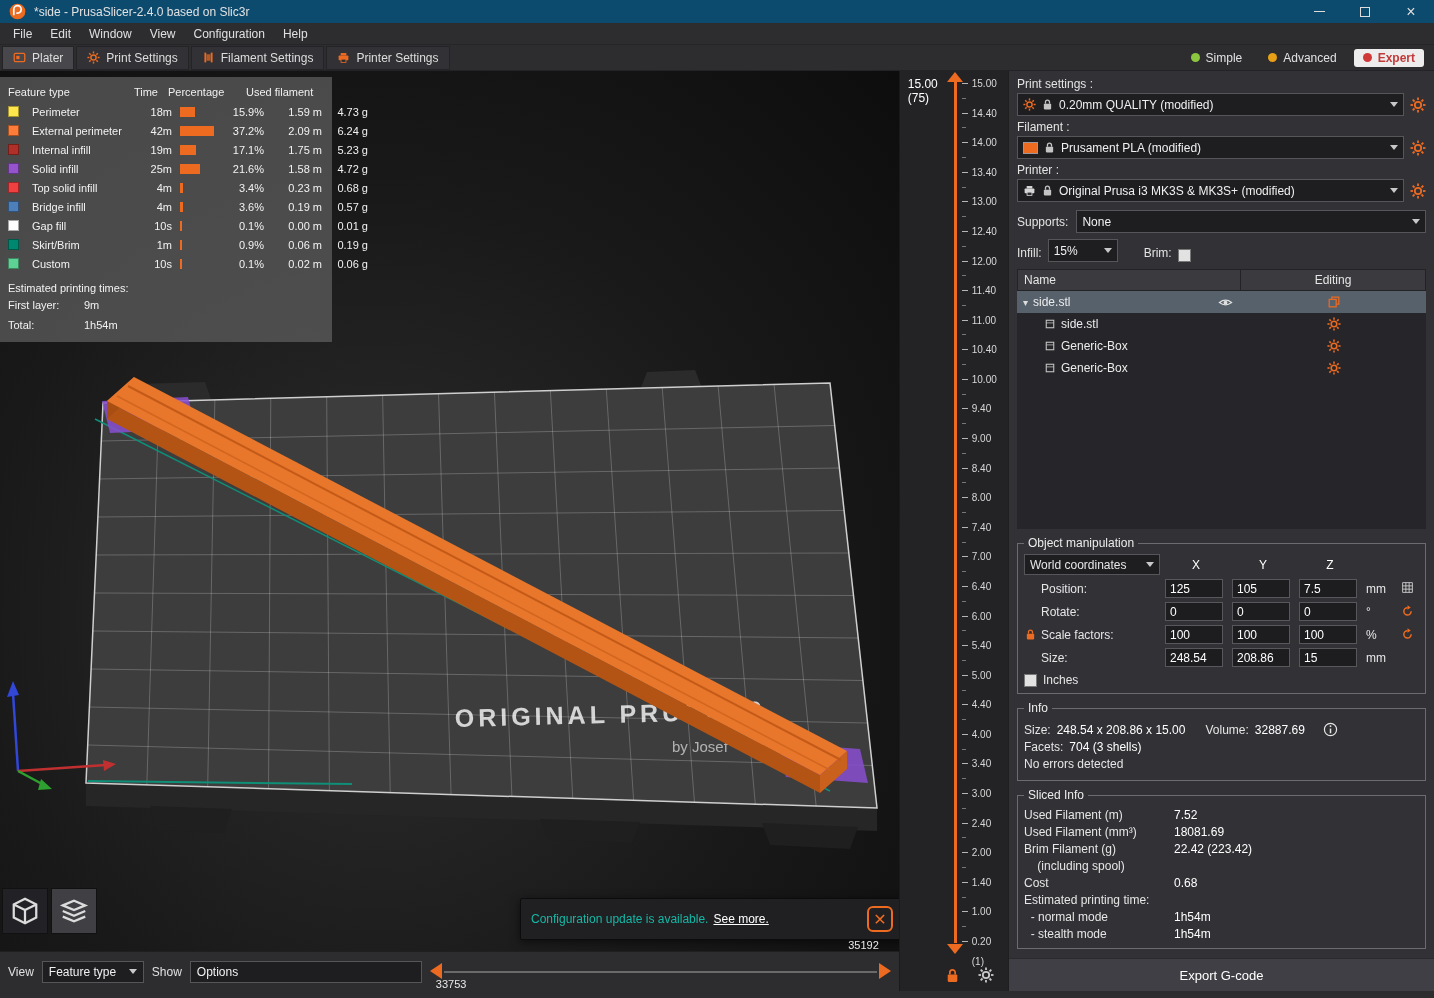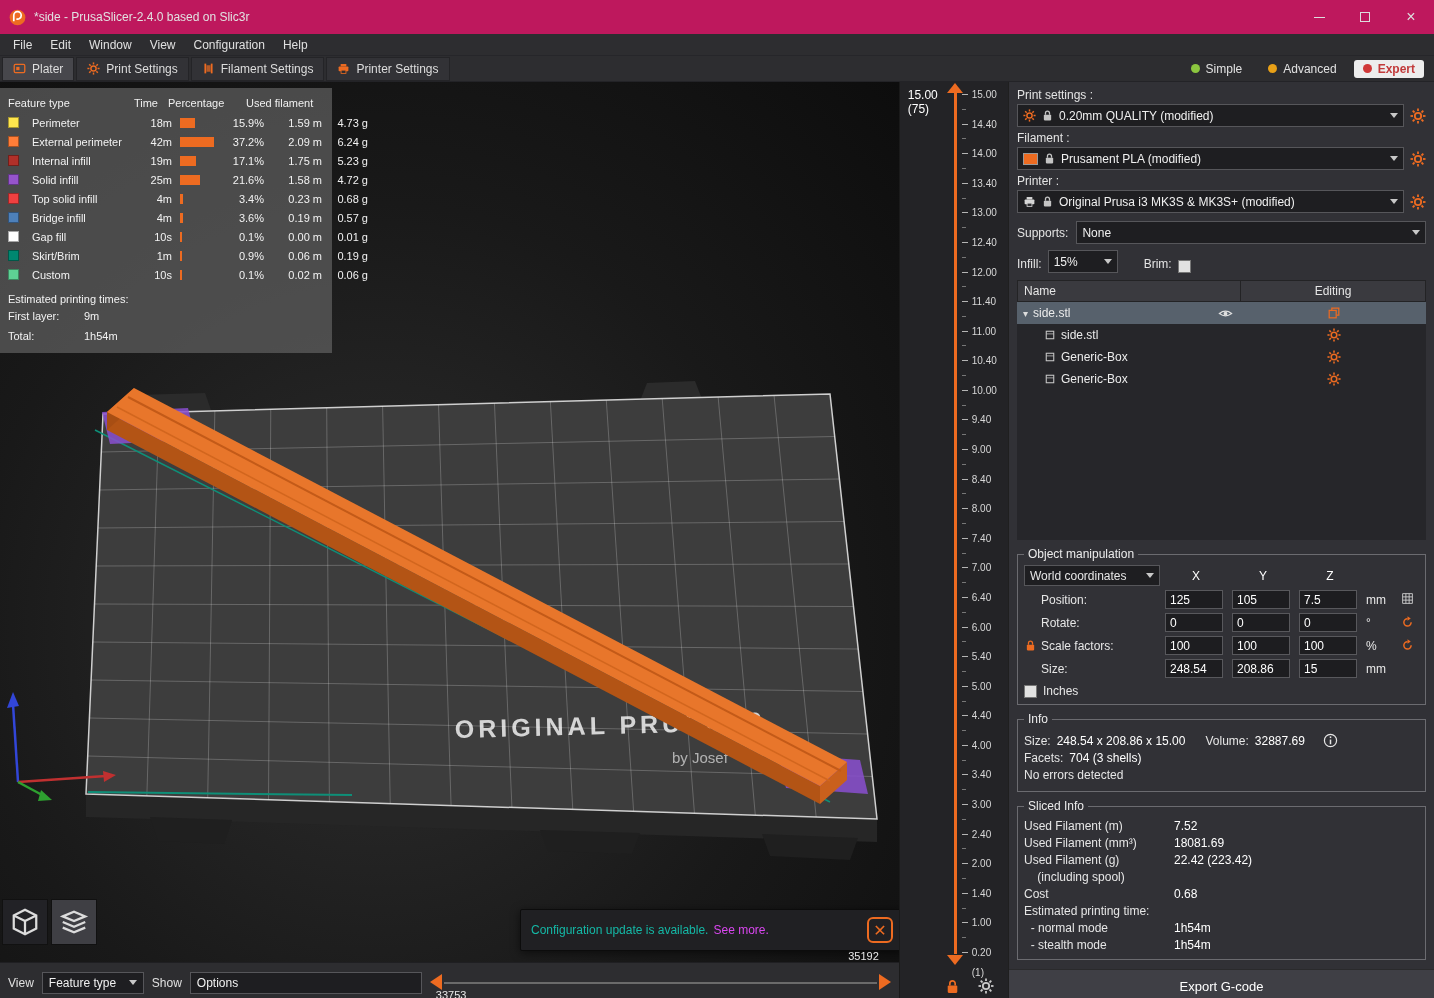--- a/index.html
+++ b/index.html
@@ -4,21 +4,21 @@
 <style>
   * { box-sizing: border-box; }
   body {
     margin:0; width:1434px; height:998px; overflow:hidden;
     background:#2d2d30; color:#e6e6e6;
     font-family:"Liberation Sans","DejaVu Sans",sans-serif;
   }
   svg.icon, svg { display:inline-block; }
 
   
-  .titlebar{height:34px;background:#be185d;display:flex;align-items:center;justify-content:center;}
+  .titlebar{height:23px;background:#0c4a6e;display:flex;align-items:center;justify-content:center;}
   .logo{width:17px;height:17px;margin:0 8px 0 9px;}
   .title-text{font-size:12px;color:#e2e2e2;}
   .win-controls{margin-left:auto;display:flex;height:100%;}
   .win-btn{width:46px;display:flex;align-items:center;justify-content:center;color:#ddd;}
   .min-glyph{width:11px;height:1px;background:#ddd;display:block;}
   .max-glyph{width:10px;height:10px;border:1px solid #ddd;display:block;}
   .close-glyph{font-size:16px;line-height:1;}
 
   
   .menubar{height:22px;background:#2d2d30;display:flex;align-items:center;padding-left:4px;font-size:12px;border-bottom:1px solid #26262a;}
@@ -54,21 +54,21 @@
   .lg-foot{display:flex;height:18px;align-items:center;margin-top:2px;}
   .lg-foot .fl{width:76px;}
 
   
   .view-icons{position:absolute;left:2px;bottom:17px;display:flex;gap:3px;}
   .vicon{width:46px;height:46px;background:#222226;display:flex;align-items:center;justify-content:center;border:1px solid #111;}
   .vicon.active{background:#3f3f44;}
   .vicon svg{width:30px;height:30px;color:#dcdcdc;}
   .notification{position:absolute;left:520px;top:827px;width:384px;height:42px;background:#202023;border:1px solid #0c0c0c;border-radius:2px;display:flex;align-items:center;padding:0 10px;box-shadow:0 2px 10px rgba(0,0,0,.55);}
   .notif-text{font-size:12px;color:#14b8a6;}
-  .notif-link{font-size:12px;color:#d946ef;margin-left:5px;}
+  .notif-link{font-size:12px;color:#ffffff;text-decoration:underline;margin-left:5px;}
   .notif-close{margin-left:auto;width:26px;height:26px;border:2px solid #ED6B21;border-radius:6px;color:#ED6B21;display:flex;align-items:center;justify-content:center;font-size:16px;font-weight:700;}
 
   
   .bottombar{height:40px;background:#2d2d30;display:flex;align-items:center;padding:0 8px;gap:8px;position:relative;border-top:1px solid #1f1f22;}
   .bb-label{font-size:12px;color:#e0e0e0;}
   .bb-select{height:22px;background:#1e1e21;border:1px solid #56565a;display:flex;align-items:center;padding:0 6px;font-size:12px;gap:6px;color:#f0f0f0;}
   .bb-view{width:102px;}
   .bb-show{width:232px;}
   .caret{width:0;height:0;border-left:4px solid transparent;border-right:4px solid transparent;border-top:5px solid #c8c8c8;display:block;}
   .bb-select .caret{margin-left:auto;}
@@ -847,21 +847,21 @@
       <div>
           <div class="sl-row">
             <span class="sl-label">Used Filament (m)</span>
             <span class="sl-value">7.52</span>
           </div>
           <div class="sl-row">
             <span class="sl-label">Used Filament (mm³)</span>
             <span class="sl-value">18081.69</span>
           </div>
           <div class="sl-row">
-            <span class="sl-label">Used Filament (g)</span>
+            <span class="sl-label">Brim Filament (g)</span>
             <span class="sl-value">22.42 (223.42)</span>
           </div>
           <div class="sl-row">
             <span class="sl-label">    (including spool)</span>
             <span class="sl-value"></span>
           </div>
           <div class="sl-row">
             <span class="sl-label">Cost</span>
             <span class="sl-value">0.68</span>
           </div>

